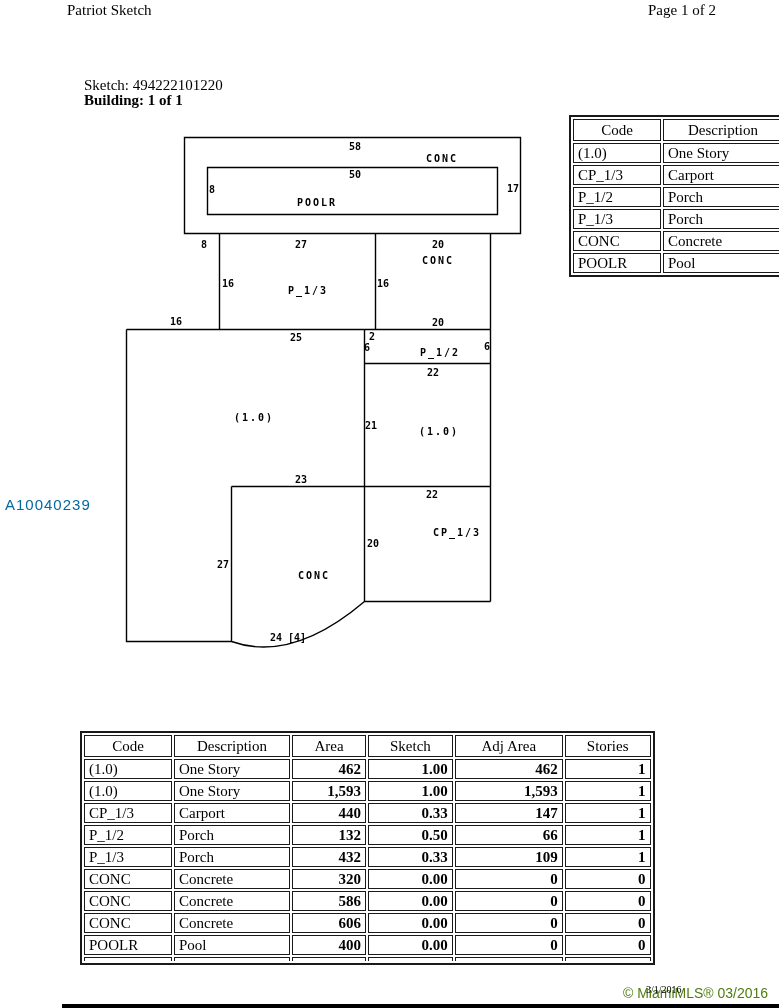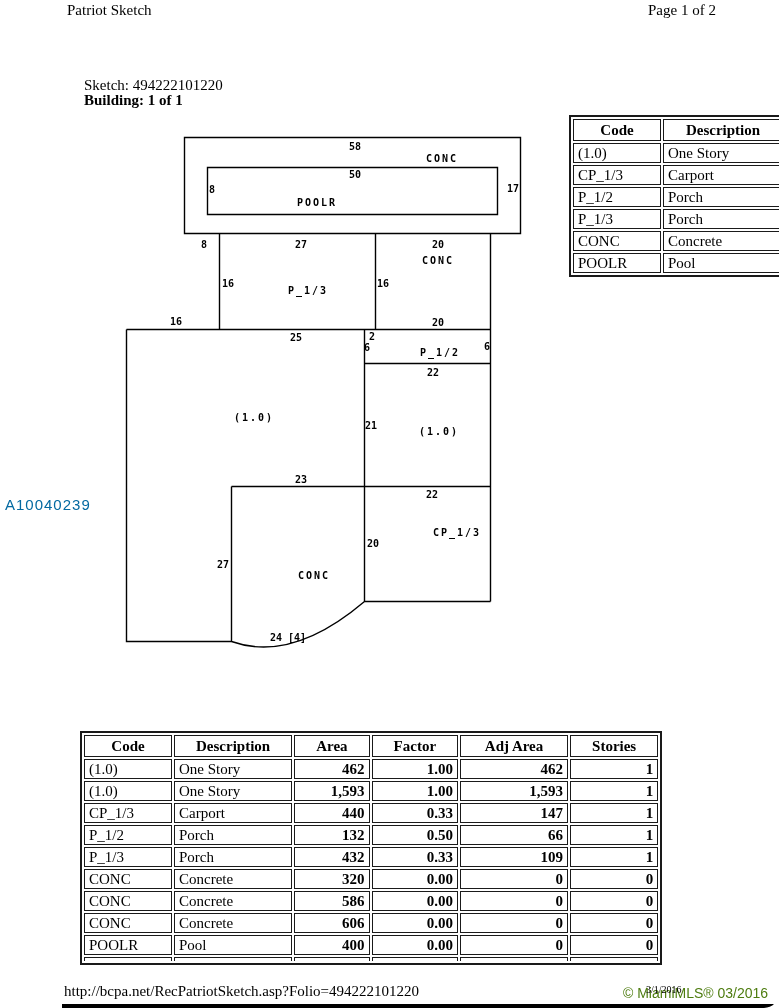--- a/index.html
+++ b/index.html
@@ -1,34 +1,34 @@
 <!DOCTYPE html>
 <html><head>
 <meta charset="utf-8">
 <style>
   html,body{margin:0;padding:0;background:#fff;}
   .page{position:relative;width:779px;height:1008px;background:#fff;overflow:hidden;
-        font-family:"Liberation Serif", serif;color:#000;border-radius:15px;}
+        font-family:"Liberation Serif", serif;color:#000;}
   .abs{position:absolute;white-space:nowrap;}
 
   
   .hdr{font-size:15px;}
   .meta{font-size:15px;margin-left:8px;}
 
   
   .wm{font-family:"Liberation Sans", sans-serif;color:#0369a1;}
   .wm-left{font-size:15px;letter-spacing:1px;}
   .wm-copy{font-size:14px;color:#4d7c0f;z-index:1;margin-left:7px;}
   .print-date{font-size:10px;color:#000;z-index:2;}
 
   
   table{border-collapse:separate;border-spacing:2px;border:2px solid #1a1a1a;
         background:#fff;font-family:"Liberation Serif", serif;font-size:15px;}
   th,td{border:1px solid #1a1a1a;padding:0 4px;height:18px;line-height:18px;}
-  th{font-weight:bold;text-align:center;padding:1px 21px;}
+  th{font-weight:normal;text-align:center;padding:1px 21px;}
   td{text-align:left;}
   td.num{text-align:right;font-weight:bold;}
   tr.clip td{height:3px;line-height:3px;border-bottom:none;}
   .legend th:nth-child(1){min-width:44px;}
   .legend th:nth-child(2){min-width:76px;}
   .areas th:nth-child(1){min-width:44px;}
   .areas th:nth-child(2){min-width:72px;}
   .areas th:nth-child(3){min-width:30px;}
   .areas th:nth-child(4){min-width:40px;}
   .areas th:nth-child(5){min-width:64px;}
@@ -139,21 +139,21 @@
         </tr>
       </tbody>
     </table>
 
   <table class="areas abs" style="left:80px;top:731px;">
       <thead>
         <tr>
           <th>Code</th>
           <th>Description</th>
           <th>Area</th>
-          <th>Factor</th>
+          <th>Sketch</th>
           <th>Adj Area</th>
           <th>Stories</th>
         </tr>
       </thead>
       <tbody>
         <tr>
           <td>(1.0)</td>
           <td>One Story</td>
           <td class="num">462</td>
           <td class="num">1.00</td>
@@ -228,17 +228,16 @@
           <td></td>
           <td></td>
           <td></td>
           <td></td>
           <td></td>
           <td></td>
         </tr>
       </tbody>
     </table>
 
-  <div class="abs footer-url" style="left:64px;top:983px;">http://bcpa.net/RecPatriotSketch.asp?Folio=494222101220</div>
   <div class="abs wm wm-copy" style="left:616px;top:985px;">© MiamiMLS® 03/2016</div>
   <div class="abs print-date" style="left:646px;top:984px;">3/1/2016</div>
   <div class="abs bottom-line" style="left:62px;top:1004px;width:717px;height:4px;"></div>
 </div>
 
 </body></html>

